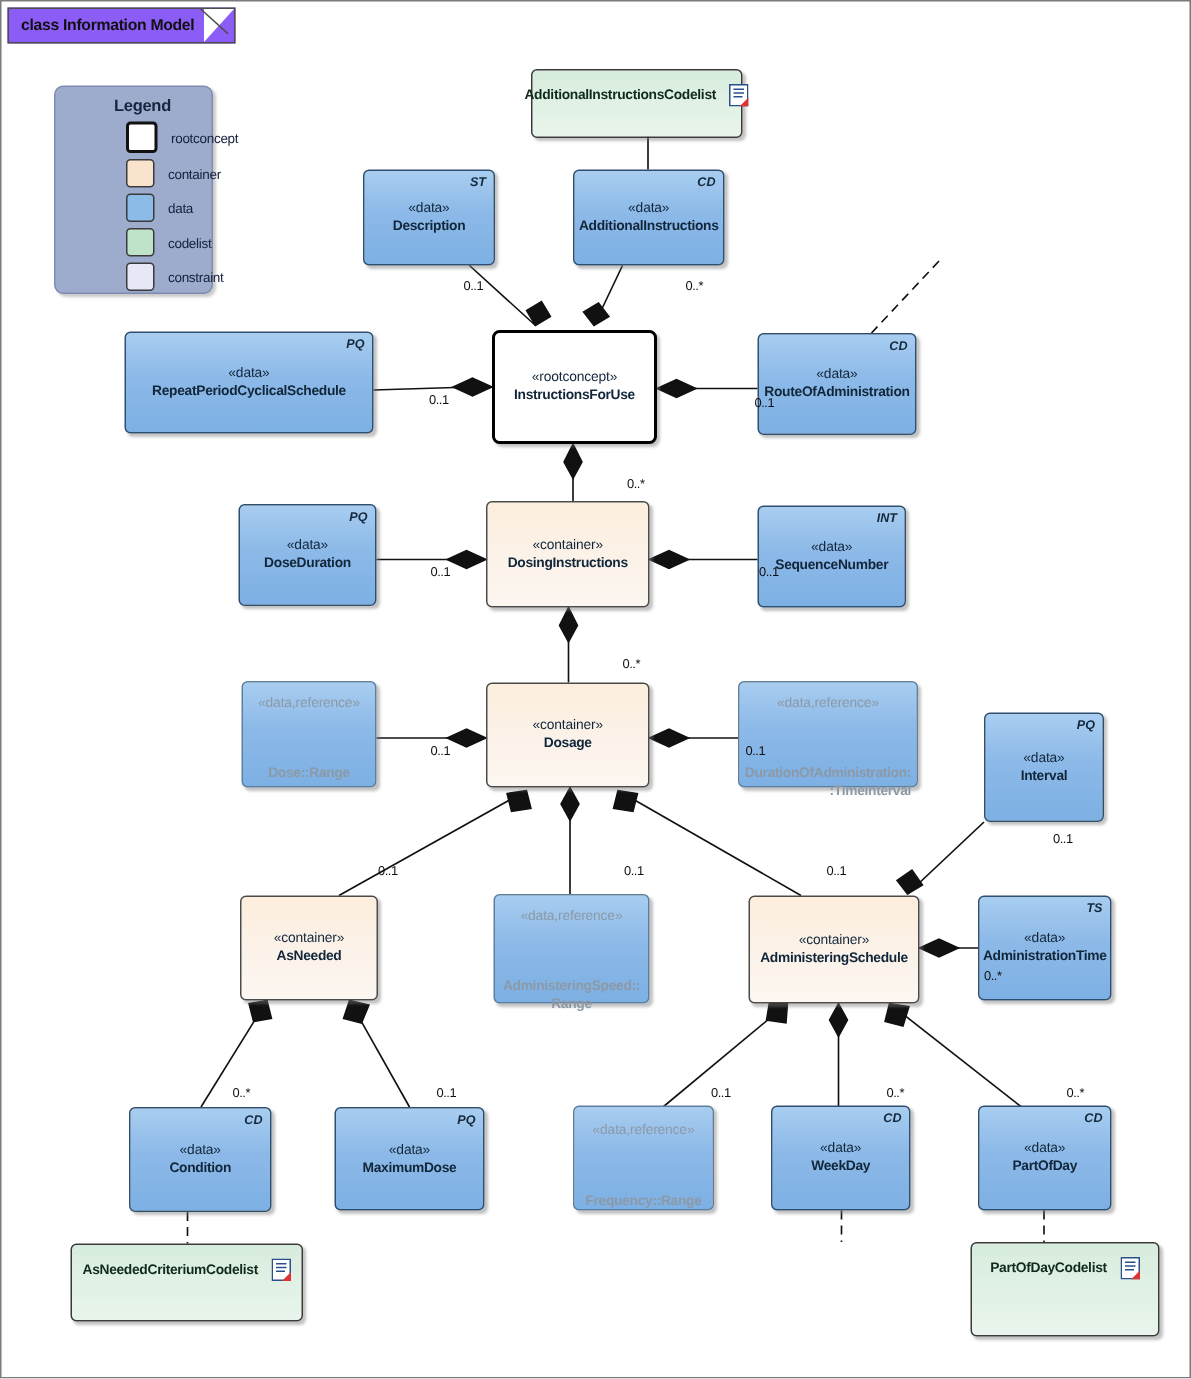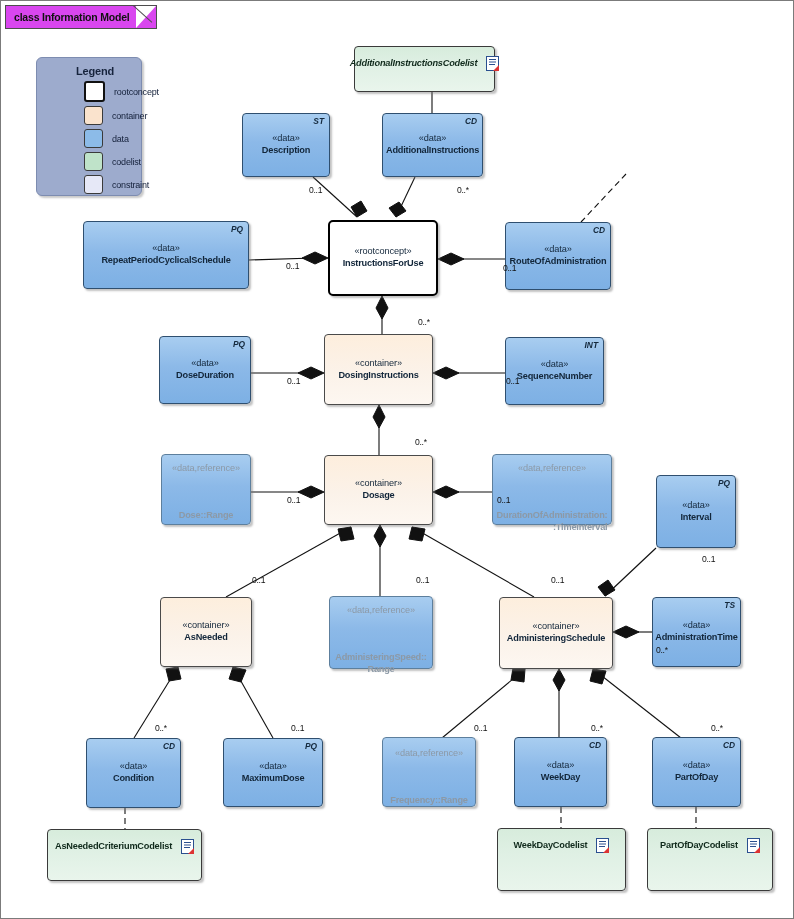--- a/index.html
+++ b/index.html
@@ -8,21 +8,21 @@
     position:relative;width:794px;height:919px;
     background:#ffffff;
     border:1px solid #7b7b7b;
     box-sizing:border-box;
     overflow:hidden;
   }
   
   #frame-tab{
     position:absolute;left:4px;top:4px;height:22px;
     border:1px solid #4d4d4d;border-bottom:1px solid #4d4d4d;
-    background:#d946ef;
+    background:#8b5cf6;
     padding:0 26px 0 8px;
     display:flex;align-items:center;
     font-size:10.5px;color:#111;font-weight:bold;
     letter-spacing:-0.2px;
   }
   #frame-tab .corner{
     position:absolute;right:0;top:0;width:0;height:0;
     border-top:22px solid #ffffff;border-right:20px solid transparent;
   }
   #frame-tab .corner-line{
@@ -235,21 +235,21 @@
     <div class="lrow">
       <span class="sw sw-codelist"></span>
       <span class="lbl">codelist</span>
     </div>
     <div class="lrow">
       <span class="sw sw-constraint"></span>
       <span class="lbl">constraint</span>
     </div>
   </div>
 
-  <div class="node n-codelist" style="left:353px;top:45px;width:141px;height:46px;font-style:italic;">
+  <div class="node n-codelist" style="left:353px;top:45px;width:141px;height:46px;">
     <div class="clrow">
       <span class="nm">AdditionalInstructionsCodelist</span>
       <svg class="doc-icon" viewBox="0 0 13 15">
         <rect x="0.5" y="0.5" width="12" height="14" fill="#ffffff" stroke="#2a4f8f"></rect>
         <line x1="3" y1="3.5" x2="10" y2="3.5" stroke="#2a4f8f"></line>
         <line x1="3" y1="6" x2="10" y2="6" stroke="#2a4f8f"></line>
         <line x1="3" y1="8.5" x2="9" y2="8.5" stroke="#2a4f8f"></line>
         <polygon points="7,15 13,15 13,9" fill="#d33"></polygon>
       </svg>
     </div>
@@ -381,32 +381,20 @@
       <svg class="doc-icon" viewBox="0 0 13 15">
         <rect x="0.5" y="0.5" width="12" height="14" fill="#ffffff" stroke="#2a4f8f"></rect>
         <line x1="3" y1="3.5" x2="10" y2="3.5" stroke="#2a4f8f"></line>
         <line x1="3" y1="6" x2="10" y2="6" stroke="#2a4f8f"></line>
         <line x1="3" y1="8.5" x2="9" y2="8.5" stroke="#2a4f8f"></line>
         <polygon points="7,15 13,15 13,9" fill="#d33"></polygon>
       </svg>
     </div>
   </div>
 
-  <div class="node n-codelist" style="left:496px;top:827px;width:129px;height:63px;">
-    <div class="clrow">
-      <span class="nm">WeekDayCodelist</span>
-      <svg class="doc-icon" viewBox="0 0 13 15">
-        <rect x="0.5" y="0.5" width="12" height="14" fill="#ffffff" stroke="#2a4f8f"></rect>
-        <line x1="3" y1="3.5" x2="10" y2="3.5" stroke="#2a4f8f"></line>
-        <line x1="3" y1="6" x2="10" y2="6" stroke="#2a4f8f"></line>
-        <line x1="3" y1="8.5" x2="9" y2="8.5" stroke="#2a4f8f"></line>
-        <polygon points="7,15 13,15 13,9" fill="#d33"></polygon>
-      </svg>
-    </div>
-  </div>
 
   <div class="node n-codelist" style="left:646px;top:827px;width:126px;height:63px;">
     <div class="clrow">
       <span class="nm">PartOfDayCodelist</span>
       <svg class="doc-icon" viewBox="0 0 13 15">
         <rect x="0.5" y="0.5" width="12" height="14" fill="#ffffff" stroke="#2a4f8f"></rect>
         <line x1="3" y1="3.5" x2="10" y2="3.5" stroke="#2a4f8f"></line>
         <line x1="3" y1="6" x2="10" y2="6" stroke="#2a4f8f"></line>
         <line x1="3" y1="8.5" x2="9" y2="8.5" stroke="#2a4f8f"></line>
         <polygon points="7,15 13,15 13,9" fill="#d33"></polygon>

